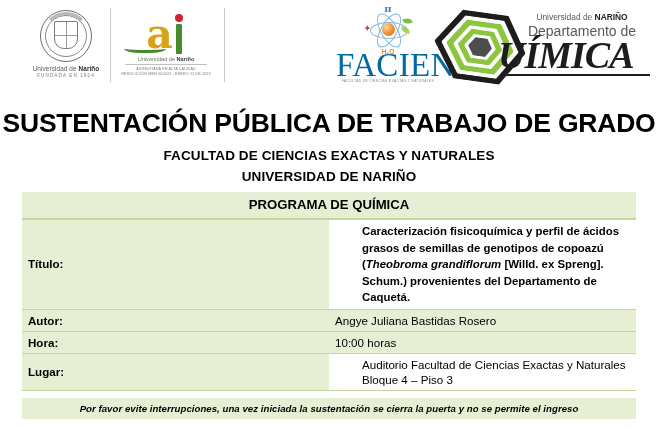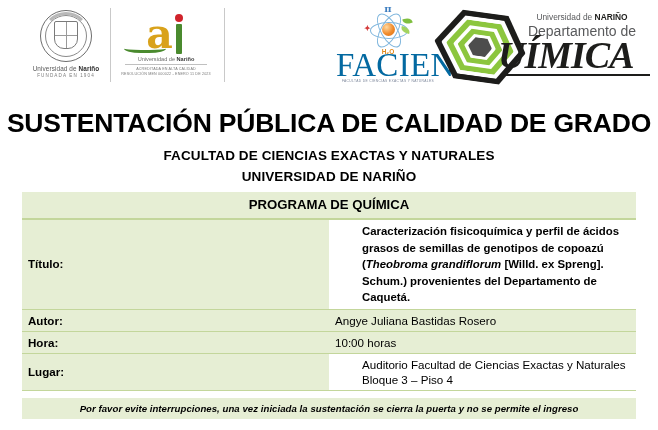--- a/index.html
+++ b/index.html
@@ -475,21 +475,21 @@
       <div class="q-l1">
         <span>Universidad de </span><b>NARIÑO</b>
       </div>
       <div class="q-l2">Departamento de</div>
     </div>
     <div class="q-word">UÍMICA</div>
     <div class="q-underline"></div>
   </div>
 </div>
 
-<div class="main-title">SUSTENTACIÓN PÚBLICA DE CALIDAD DE GRADO</div>
+<div class="main-title">SUSTENTACIÓN PÚBLICA DE TRABAJO DE GRADO</div>
 
 <div class="sub-line">FACULTAD DE CIENCIAS EXACTAS Y NATURALES</div>
 <div class="sub-line second">UNIVERSIDAD DE NARIÑO</div>
 
 <table class="info-table">
   <tbody>
     <tr class="row-head">
       <td colspan="2">PROGRAMA DE QUÍMICA</td>
     </tr>
 
@@ -508,19 +508,19 @@
 
     <tr>
       <td class="cell-label">Hora:</td>
       <td class="cell-value green">10:00 horas</td>
     </tr>
 
     <tr>
       <td class="cell-label">Lugar:</td>
       <td class="cell-value white">
         <div>Auditorio Facultad de Ciencias Exactas y Naturales</div>
-        <div>Bloque 3 – Piso 4</div>
+        <div>Bloque 4 – Piso 3</div>
       </td>
     </tr>
   </tbody>
 </table>
 
 <div class="note-bar">Por favor evite interrupciones, una vez iniciada la sustentación se cierra la puerta y no se permite el ingreso</div>
 
 </body></html>

